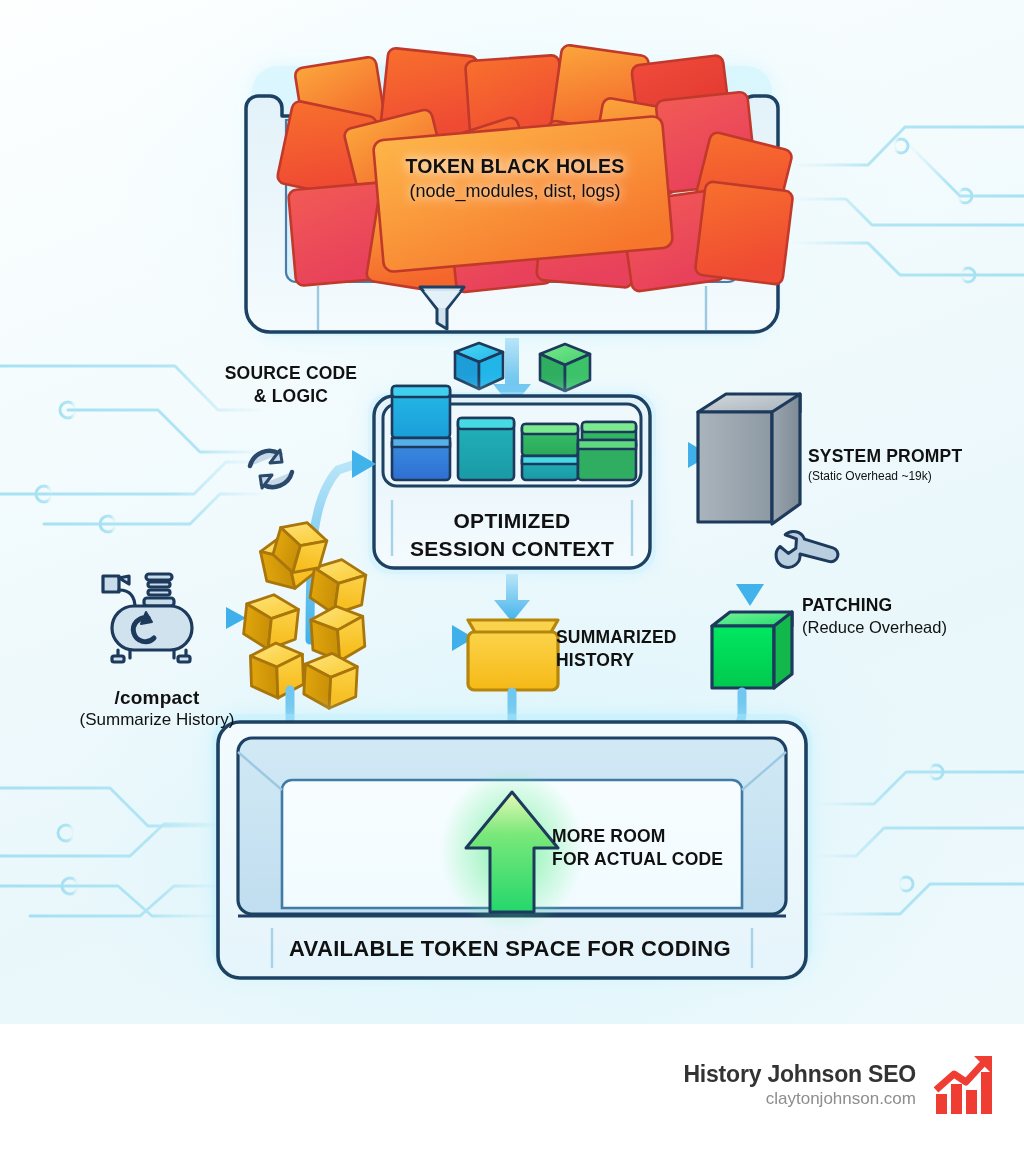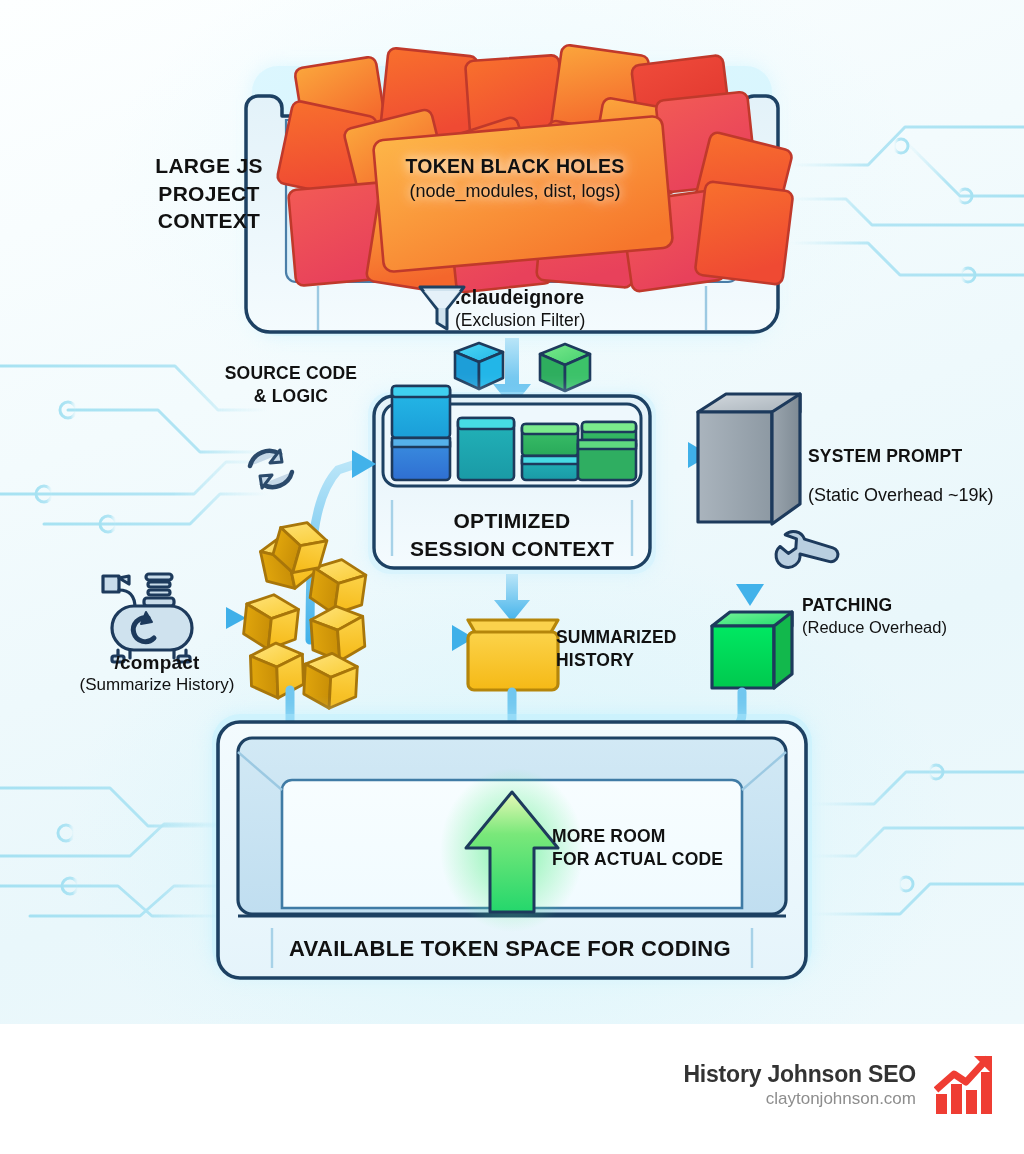--- a/index.html
+++ b/index.html
@@ -64,32 +64,32 @@
   #lbl-source-code {
     left:200px; top:362px; width:182px; text-align:center;
     font-size:17.5px; font-weight:bold; line-height:1.3; letter-spacing:.2px;
   }
   #lbl-session {
     left:398px; top:507px; width:228px; text-align:center;
     font-size:21px; font-weight:bold; line-height:1.32; letter-spacing:.3px;
   }
   #lbl-system-prompt { left:808px; top:446px; width:215px; }
   #lbl-system-prompt .t1 { font-size:17.5px; display:block; letter-spacing:.2px; }
-  #lbl-system-prompt .t2 { font-size:18px; display:block; margin-top:18px; }
+  #lbl-system-prompt .t2 { font-size:12px; display:block; margin-top:2px; }
 
   #lbl-patching { left:802px; top:548px; width:200px; }
   #lbl-patching .t1 { font-size:17.5px; display:block; letter-spacing:.2px;margin-top:47px; }
   #lbl-patching .t2 { font-size:16.5px; display:block; margin-top:2px; }
 
   #lbl-patched { left:806px; top:624px; width:160px; }
   #lbl-patched .t1 { font-size:17.5px; display:block; line-height:1.28; letter-spacing:.2px; }
   #lbl-patched .t2 { font-size:16.5px; display:block; margin-top:2px; }
 
   #lbl-compact { left:42px; top:652px; width:230px; text-align:center; }
-  #lbl-compact .t1 { font-size:19px; display:block; }
+  #lbl-compact .t1 { font-size:19px; display:block;margin-top:35px; }
   #lbl-compact .t2 { font-size:17px; display:block; margin-top:1px; }
 
   #lbl-summarized { left:556px; top:626px; width:180px; }
   #lbl-summarized .t1 { font-size:17.5px; display:block; line-height:1.3; letter-spacing:.2px; }
 
   #lbl-more-room {
     left:552px; top:825px; width:210px;
     font-size:17.5px; font-weight:bold; line-height:1.34; letter-spacing:.2px;
   }
   #lbl-available {
@@ -512,33 +512,26 @@
 
         <path d="M238,916 h548" stroke="#1d4163" stroke-width="3" fill="none"></path>
         <line x1="272" y1="928" x2="272" y2="968" stroke="#a7d2e8" stroke-width="2.4"></line>
         <line x1="752" y1="928" x2="752" y2="968" stroke="#a7d2e8" stroke-width="2.4"></line>
 
         <ellipse cx="512" cy="850" rx="72" ry="82" fill="url(#glowG)"></ellipse>
         <path d="M512,792 l46,56 h-24 v64 h-44 v-64 h-24 z" fill="url(#upArrow)" stroke="#1d3a5c" stroke-width="3" stroke-linejoin="round"></path>
       </g>
     </svg>
 
-    <div class="lbl" id="lbl-large-js" style="white-space:pre-line">LARGE JS
-PROJECT
-CONTEXT</div>
 
     <div class="lbl" id="lbl-token-black">
       <span class="t1">TOKEN BLACK HOLES</span>
       <span class="t2">(node_modules, dist, logs)</span>
     </div>
 
-    <div class="lbl" id="lbl-claudeignore">
-      <span class="t1">.claudeignore</span>
-      <span class="t2">(Exclusion Filter)</span>
-    </div>
 
     <div class="lbl" id="lbl-source-code" style="white-space:pre-line">SOURCE CODE
 &amp; LOGIC</div>
 
     <div class="lbl" id="lbl-session" style="white-space:pre-line">OPTIMIZED
 SESSION CONTEXT</div>
 
     <div class="lbl" id="lbl-system-prompt">
       <span class="t1">SYSTEM PROMPT</span>
       <span class="t2">(Static Overhead ~19k)</span>

